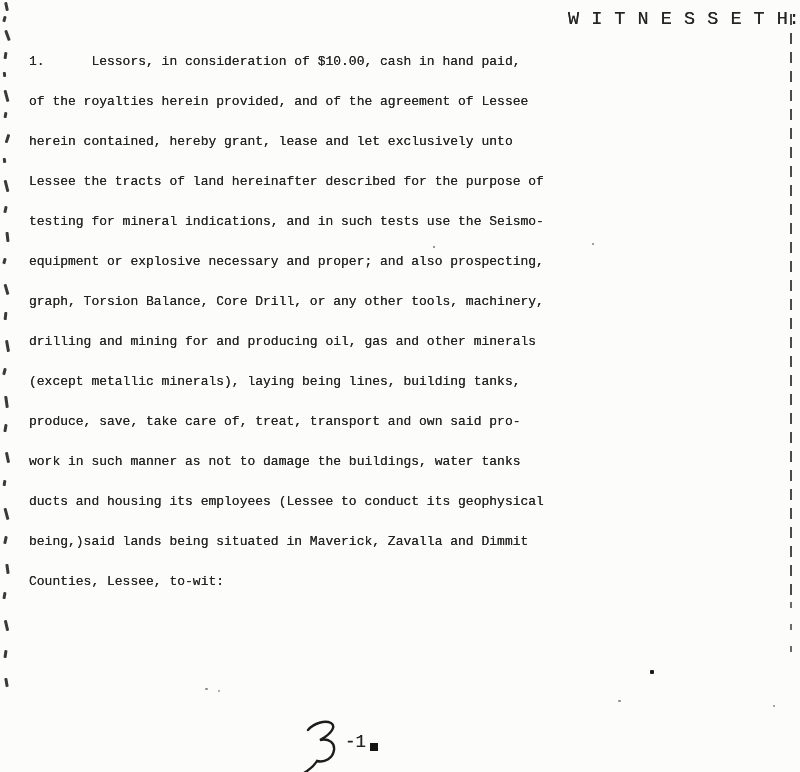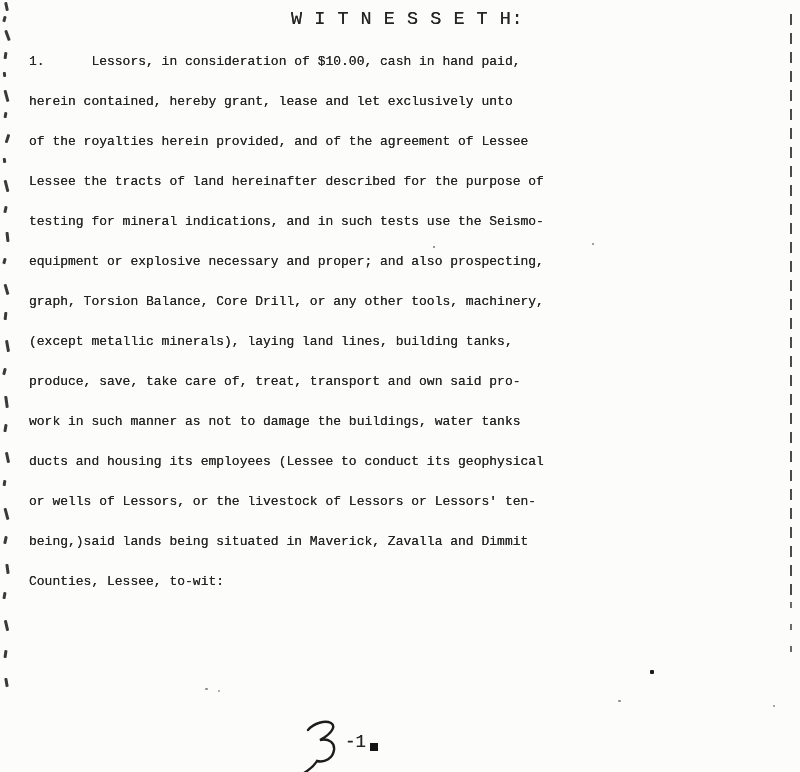--- a/index.html
+++ b/index.html
@@ -7,21 +7,21 @@
     position:relative;
     width:800px;height:772px;
     background:#fcfcfb;
     overflow:hidden;
     font-family:"Liberation Mono","DejaVu Sans Mono",monospace;
     color:#242424;
   }
   .title{
     position:absolute;top:9px;left:0;right:0;
     margin:0;
-    text-align:center;
+    text-align:right;
     text-indent:14px;
     font-size:18.5px;
     font-weight:normal;
     letter-spacing:0.5px;
     white-space:pre;
     text-shadow:0 0 0.6px rgba(30,30,30,0.85);
   }
   .text-block{
     position:absolute;top:42px;left:29px;right:18px;
   }
@@ -93,31 +93,31 @@
       <div class="edge-mark" style="top: 650px; left: 4px; width: 2.5px; height: 8px; transform: rotate(8deg);"></div>
       <div class="edge-mark" style="top: 678px; left: 5px; width: 2.5px; height: 9px; transform: rotate(-10deg);"></div>
     </div>
   <div class="edge-right"></div>
   <div class="edge-right-sparse"></div>
 
   <h1 class="title">W I T N E S S E T H:</h1>
 
   <div class="text-block">
       <div class="line">1.      Lessors, in consideration of $10.00, cash in hand paid,</div>
+      <div class="line">of the royalties herein provided, and of the agreement of Lessee</div>
       <div class="line">herein contained, hereby grant, lease and let exclusively unto</div>
-      <div class="line">of the royalties herein provided, and of the agreement of Lessee</div>
       <div class="line">Lessee the tracts of land hereinafter described for the purpose of</div>
       <div class="line">testing for mineral indications, and in such tests use the Seismo-</div>
       <div class="line">equipment or explosive necessary and proper; and also prospecting,</div>
       <div class="line">graph, Torsion Balance, Core Drill, or any other tools, machinery,</div>
-      <div class="line">(except metallic minerals), laying land lines, building tanks,</div>
+      <div class="line">drilling and mining for and producing oil, gas and other minerals</div>
+      <div class="line">(except metallic minerals), laying being lines, building tanks,</div>
       <div class="line">produce, save, take care of, treat, transport and own said pro-</div>
       <div class="line">work in such manner as not to damage the buildings, water tanks</div>
       <div class="line">ducts and housing its employees (Lessee to conduct its geophysical</div>
-      <div class="line">or wells of Lessors, or the livestock of Lessors or Lessors' ten-</div>
       <div class="line">being,)said lands being situated in Maverick, Zavalla and Dimmit</div>
       <div class="line">Counties, Lessee, to-wit:</div>
     </div>
 
   <div class="footer">
     <svg class="hand3" viewBox="0 0 40 56" aria-label="3">
       <path d="M 7 12 C 13 5 24 2 30 5 C 35 8 31 14 24 19 L 19 22 C 28 20 34 25 33 32 C 32 40 24 45 16 43 C 13 48 8 52 3 55" fill="none" stroke="#1c1c1c" stroke-width="2.4" stroke-linecap="round"></path>
     </svg>
     <span class="typed-page">-1</span>
     <span class="heavy-dot"></span>

